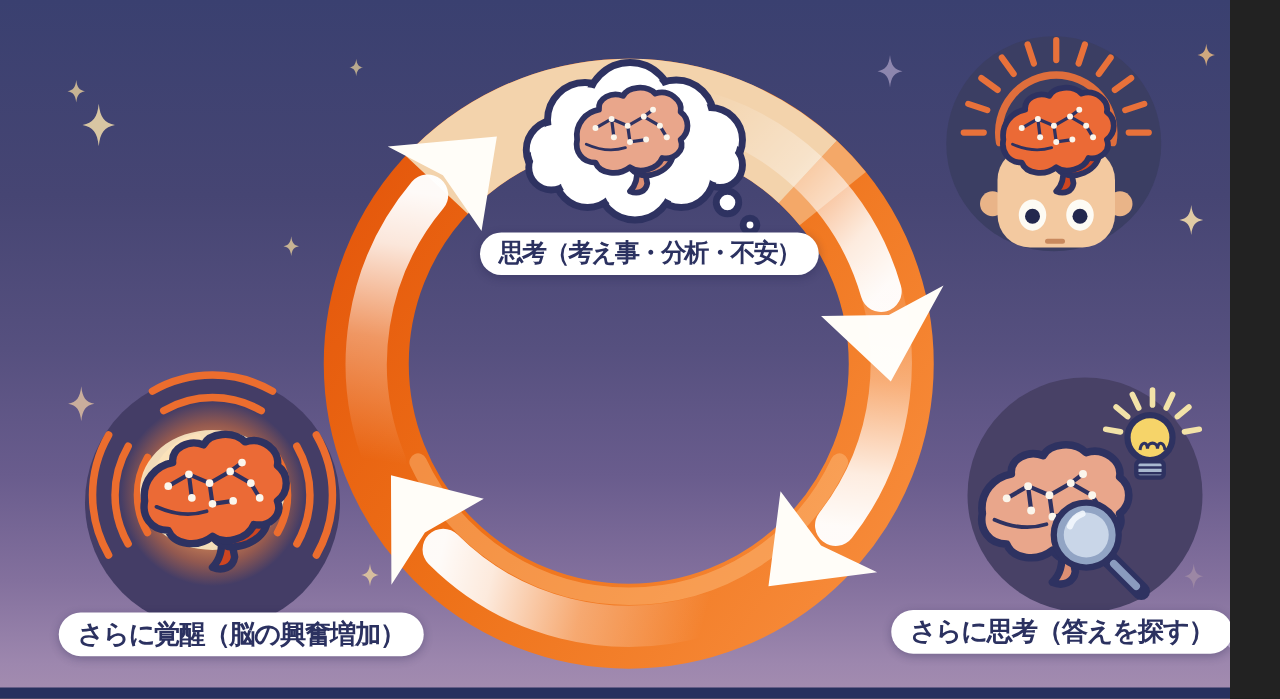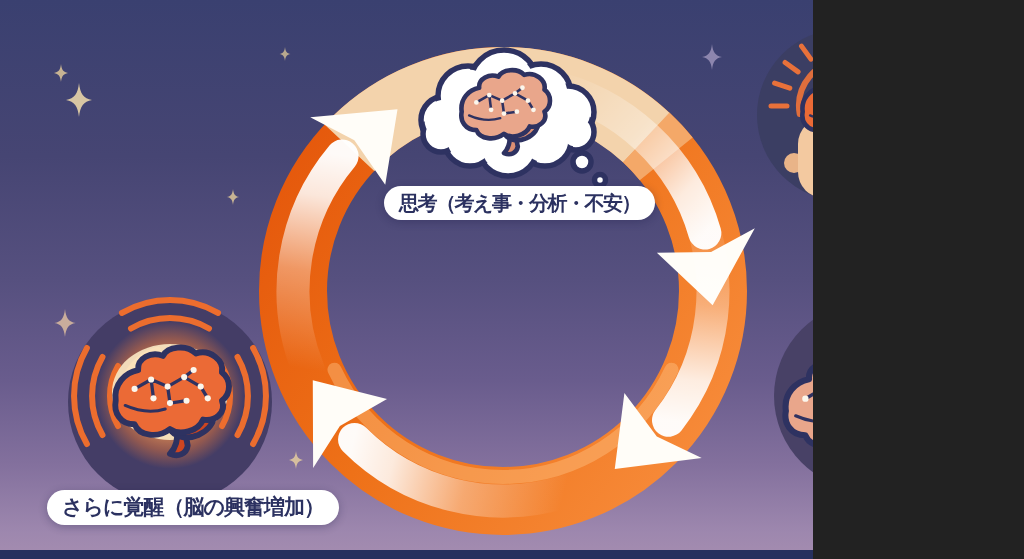--- a/index.html
+++ b/index.html
@@ -1,18 +1,18 @@
 <!DOCTYPE html>
 <html><head>
 <meta charset="utf-8">
 <style>
   html,body{margin:0;padding:0;background:#222;}
   .stage{
-    position:relative;width:813px;height:559px;overflow:hidden;
-    font-family:Liberation Serif, serif;
+    position:relative;width:984px;height:559px;overflow:hidden;
+    font-family:Liberation Sans, sans-serif;
     background:linear-gradient(180deg,#3A4070 0%,#464573 28%,#56507F 50%,#695C8D 68%,#83709D 83%,#9D87AE 95%,#A58DB0 100%);
   }
   .stage svg{position:absolute;left:0;top:0;}
   .pill{
     position:absolute;display:inline-flex;align-items:center;white-space:nowrap;
     background:#FFFFFF;color:#2B3160;font-weight:800;
     font-size:21px;letter-spacing:-1px;line-height:1.2;
     padding:5px 15px;border-radius:999px;
     box-shadow:0 2px 8px rgba(25,25,70,.30);
   }
@@ -194,16 +194,17 @@
       <path d="M 888,448 L 913,473" stroke="#2E3261" stroke-width="14" stroke-linecap="round"></path>
       <path d="M 891,451 L 909,469" stroke="#8A9BBE" stroke-width="6" stroke-linecap="round"></path>
       <circle cx="869" cy="428" r="26" fill="#91A4C4" stroke="#2E3261" stroke-width="5"></circle>
       <circle cx="869" cy="428" r="18" fill="#C9D6E8"></circle>
       <path d="M 856,421 A 16,16 0 0 1 866,411" stroke="#F2F7FD" stroke-width="5" fill="none" stroke-linecap="round" opacity="0.9"></path>
     </g>
   </g>
 </svg>
 
 <div class="pill" id="p1">思考（考え事・分析・不安）</div>
+<div class="pill" id="p3">さらに思考（答えを探す）</div>
 <div class="pill" id="p4">さらに覚醒（脳の興奮増加）</div>
 
 <div class="footer-strip"></div>
 </div>
 
 </body></html>

